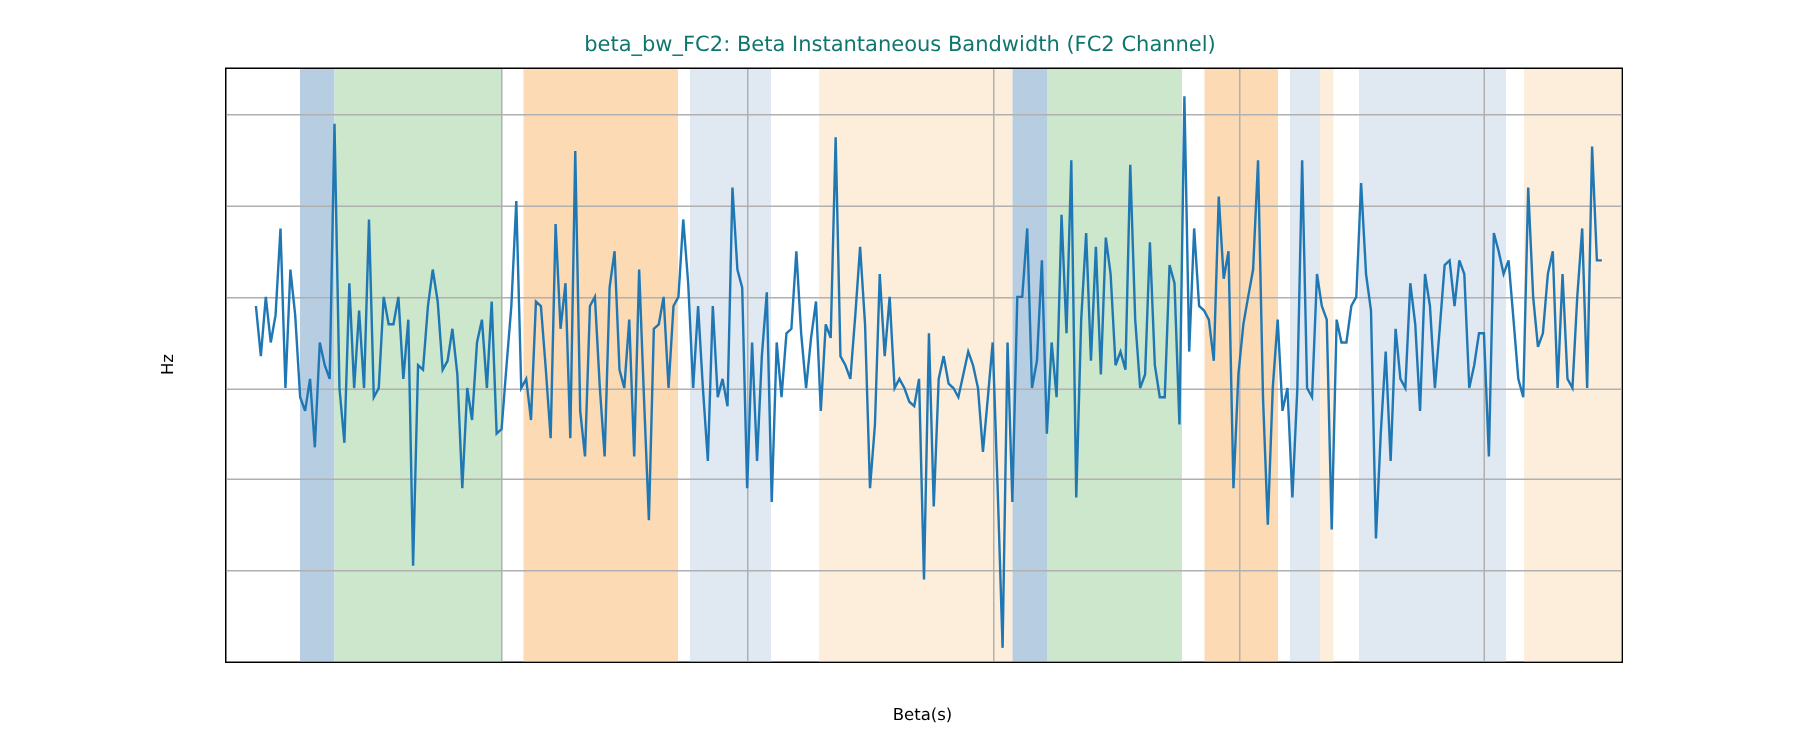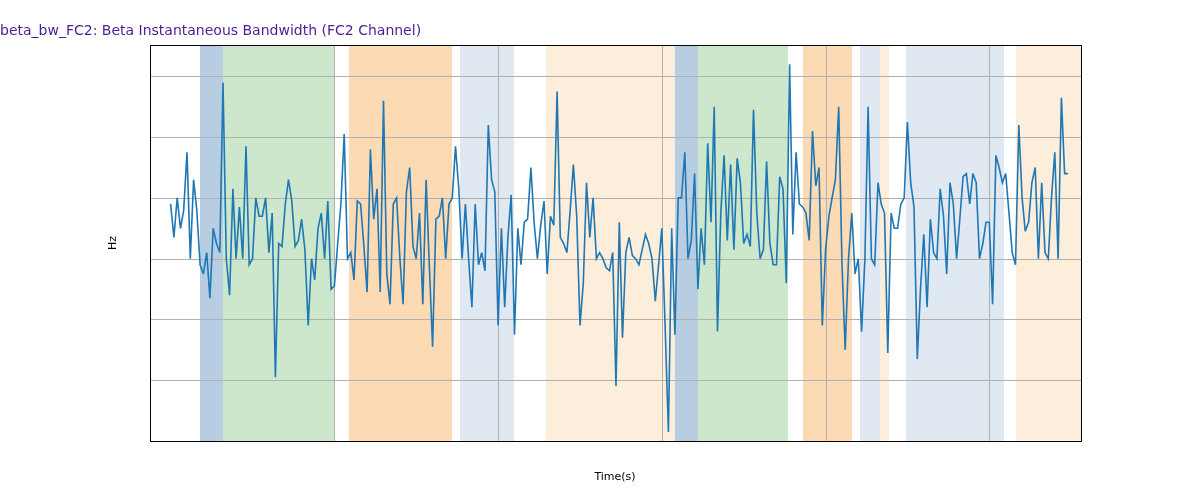--- a/index.html
+++ b/index.html
@@ -11,23 +11,23 @@
     font-family: "DejaVu Sans", Arial, sans-serif;
   }
   .figure {
     position: relative;
     width: 1200px;
     height: 500px;
   }
   .title {
     position: absolute;
     width: 100%;
-    text-align: left;
+    text-align: center;
     font-size: 14px;
-    color: #4c1d95;
+    color: #0f766e;
   }
   .axes {
     position: absolute;
     border: 1px solid #000;
     background: #fff;
     overflow: hidden;
   }
   .band {
     position: absolute;
     top: 0;
@@ -92,21 +92,21 @@
     stroke-width: 1.6;
     stroke-linejoin: miter;
   }
 </style>
 </head>
 <body>
 
 <div class="figure">
   <div class="title" style="top: 22px;">beta_bw_FC2: Beta Instantaneous Bandwidth (FC2 Channel)</div>
   <div class="ylabel" style="left: 112px; top: 242.5px;">Hz</div>
-  <div class="xlabel" style="left: 615px; top: 470px;">Time(s)</div>
+  <div class="xlabel" style="left: 615px; top: 470px;">Beta(s)</div>
   <div class="axes" style="left: 150px; top: 45px; width: 930px; height: 395px;">
     <div>
         <div class="band" style="left: 49.1197px; width: 22.9225px; background: rgb(183, 206, 226);"></div>
         <div class="band" style="left: 72.0423px; width: 111.338px; background: rgb(204, 231, 203);"></div>
         <div class="band" style="left: 198.116px; width: 103.151px; background: rgb(251, 218, 180);"></div>
         <div class="band" style="left: 309.454px; width: 54.0317px; background: rgb(224, 232, 242);"></div>
         <div class="band" style="left: 394.595px; width: 129.349px; background: rgb(252, 238, 219);"></div>
         <div class="band" style="left: 523.944px; width: 22.9225px; background: rgb(183, 206, 226);"></div>
         <div class="band" style="left: 546.866px; width: 90.0528px; background: rgb(204, 231, 203);"></div>
         <div class="band" style="left: 651.655px; width: 49.1197px; background: rgb(251, 218, 180);"></div>

